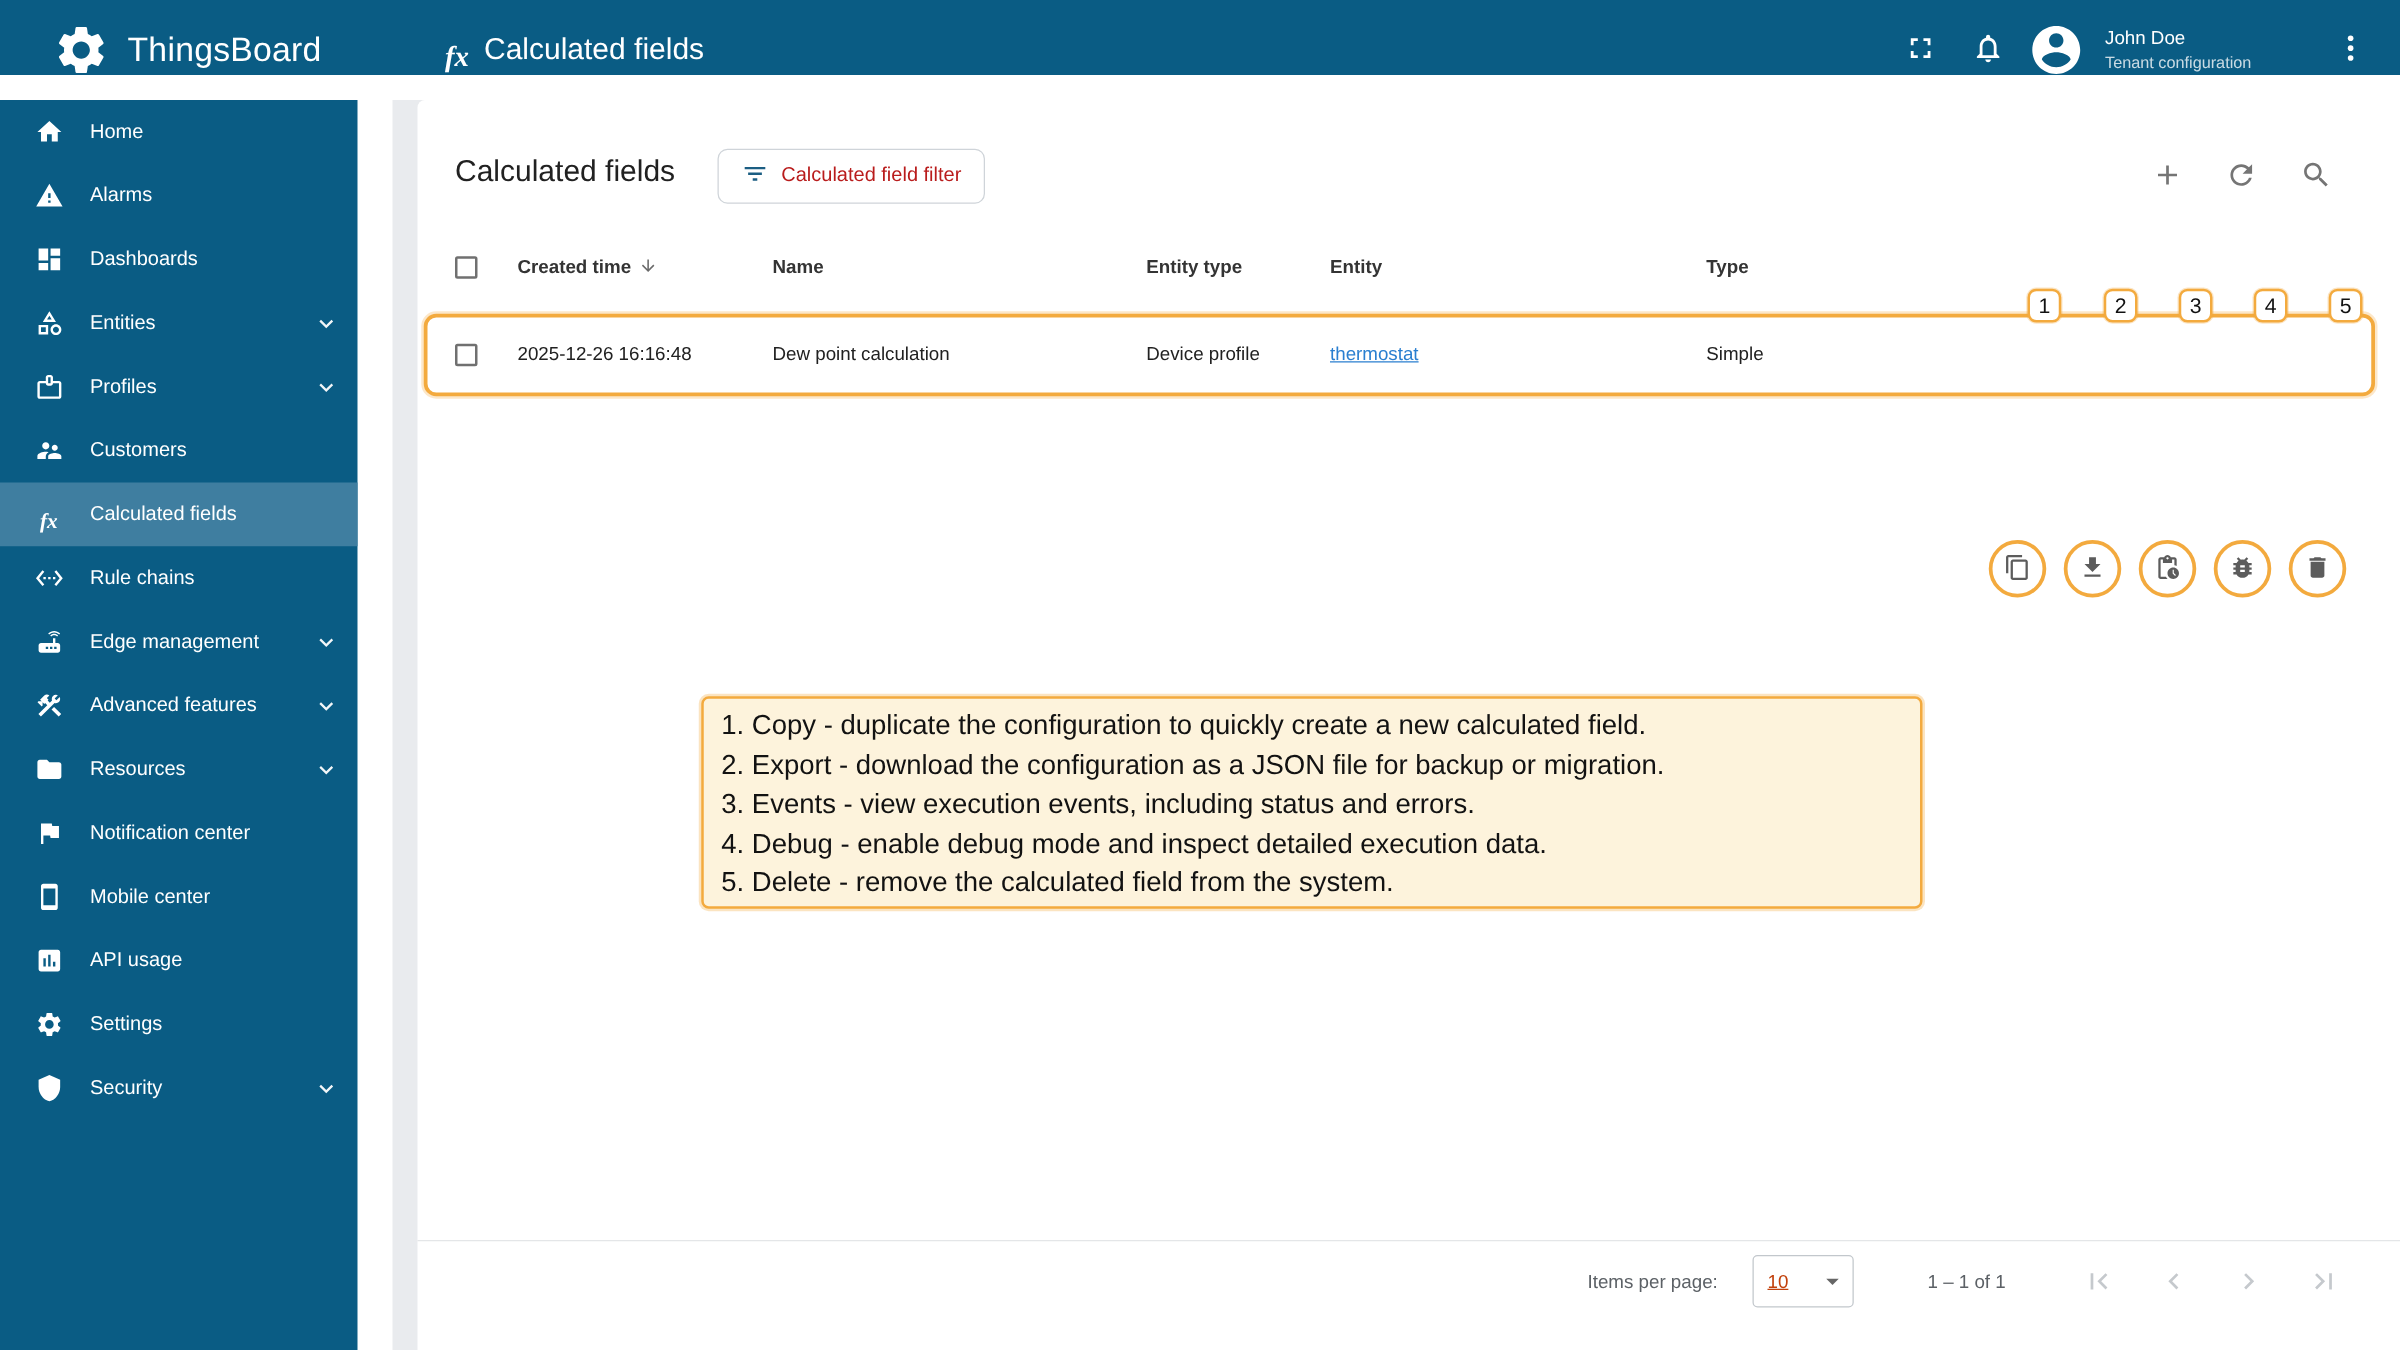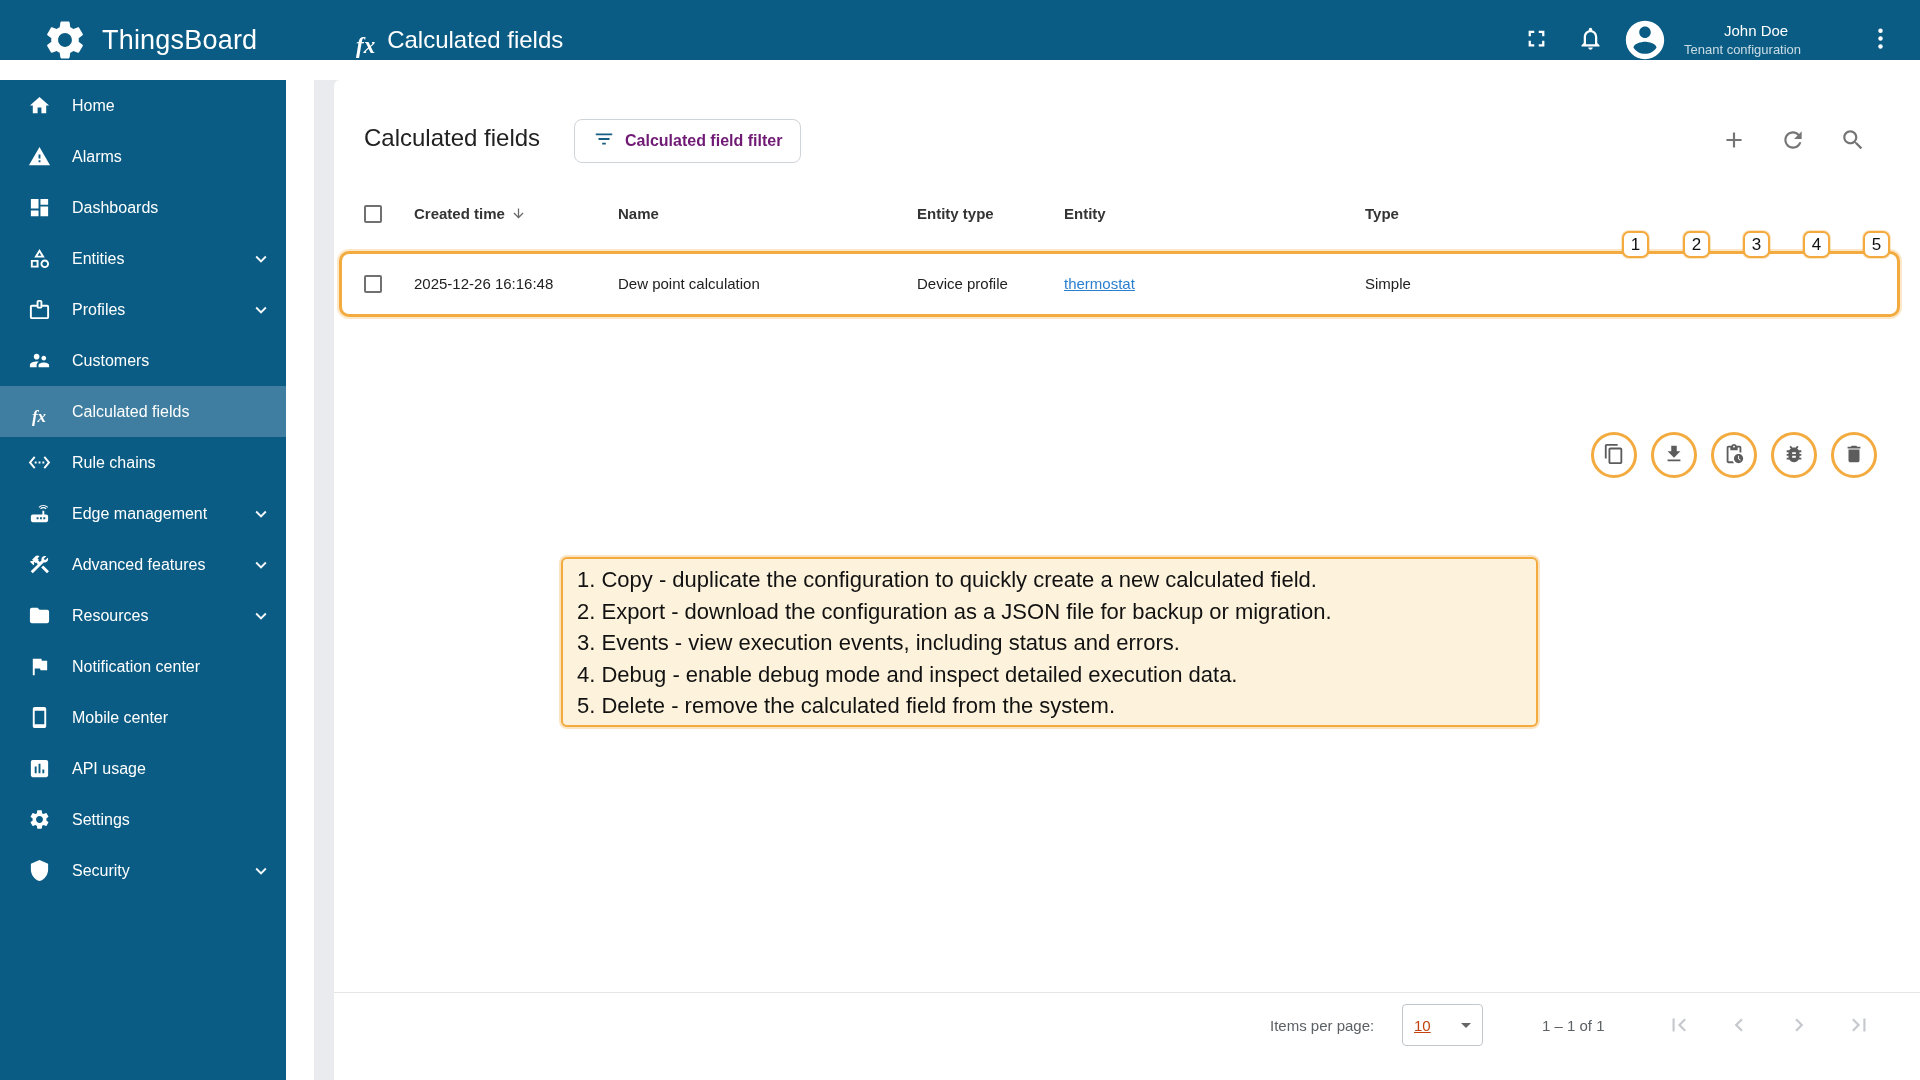--- a/index.html
+++ b/index.html
@@ -19,36 +19,36 @@
   .brand-name{font-size:27px;font-weight:500;letter-spacing:.2px;}
   .page-title{position:absolute;left:356px;top:0;height:80px;display:flex;align-items:center;gap:12px;font-size:24px;font-weight:500;}
   .fx{font-family:"Liberation Serif",serif;font-style:italic;font-weight:700;margin-top:11px;}
   .header-fx{font-size:23px;}
   .header-right{position:absolute;right:18px;top:0;height:80px;display:flex;align-items:center;gap:10px;}
   .hbtn{width:44px;height:44px;border:none;background:transparent;display:flex;align-items:center;justify-content:center;cursor:pointer;padding:0;}
   .hbtn svg{width:27px;height:27px;fill:#fff;}
   .avatar{width:46px;height:46px;cursor:pointer;}
   .avatar svg{width:46px;height:46px;fill:#fff;display:block;}
   .user-info{display:flex;flex-direction:column;justify-content:center;line-height:1.35;margin:0 6px;cursor:pointer;min-width:158px;}
-  .user-name{font-size:15px;color:#fff;margin-left:40px;}
+  .user-name{font-size:15px;color:#fff;}
   .user-role{font-size:13px;color:rgba(255,255,255,.78);}
   
   .sidebar{position:absolute;top:80px;left:0;width:286px;bottom:0;background:var(--primary);}
   .nav-item{height:51px;display:flex;align-items:center;padding:0 14px 0 27px;color:#fff;font-size:16px;font-weight:500;gap:21px;cursor:pointer;}
   .nav-item.selected{background:var(--selected);}
   .nicon{width:24px;height:24px;display:flex;align-items:center;justify-content:center;flex:0 0 24px;}
   .nicon svg{width:23px;height:23px;fill:#fff;}
   .nav-fx{font-size:17px;color:#fff;}
   .chevron{margin-left:auto;display:flex;}
   .chevron svg{width:22px;height:22px;fill:#fff;opacity:.95;}
   
   .main{position:absolute;top:80px;left:314px;right:0;bottom:0;background:#e9ebee;}
   .card{position:absolute;left:20px;top:0;right:0;bottom:0;background:#fff;border-radius:6px 0 0 0;}
   .content-title{position:absolute;left:30px;top:44px;font-size:24px;font-weight:500;color:#212121;}
-  .filter-btn{position:absolute;left:240px;top:39px;height:44px;padding:0 18px;border:1px solid #cfd4d9;border-radius:8px;background:#fff;display:flex;align-items:center;gap:10px;color:#701a75;font-size:16px;font-weight:700;cursor:pointer;}
+  .filter-btn{position:absolute;left:240px;top:39px;height:44px;padding:0 18px;border:1px solid #cfd4d9;border-radius:8px;background:#fff;display:flex;align-items:center;gap:10px;color:#b91c1c;font-size:16px;font-weight:400;cursor:pointer;}
   .filter-btn svg{width:22px;height:22px;fill:#1b5e83;}
   .tbtn{position:absolute;top:37px;width:48px;height:48px;border:none;background:transparent;display:flex;align-items:center;justify-content:center;cursor:pointer;padding:0;}
   .tbtn svg{width:26px;height:26px;fill:#757575;}
   
   .thead{position:absolute;top:109px;left:0;right:16px;height:50px;}
   .th{position:absolute;top:0;line-height:50px;font-size:15px;font-weight:700;color:#343434;cursor:pointer;white-space:nowrap;}
   .th .sort{display:inline-block;vertical-align:-2px;margin-left:6px;}
   .th .sort svg{width:15px;height:15px;fill:#6a6a6a;}
   .cbx{position:absolute;width:18px;height:18px;border:2px solid #707070;border-radius:2px;background:#fff;cursor:pointer;box-sizing:border-box;}
   .row-highlight{position:absolute;left:5px;right:20px;top:171px;height:66px;border:3px solid var(--accent);border-radius:10px;background:#fff;box-sizing:border-box;box-shadow:0 0 0 2px rgba(243,170,62,.28);}

